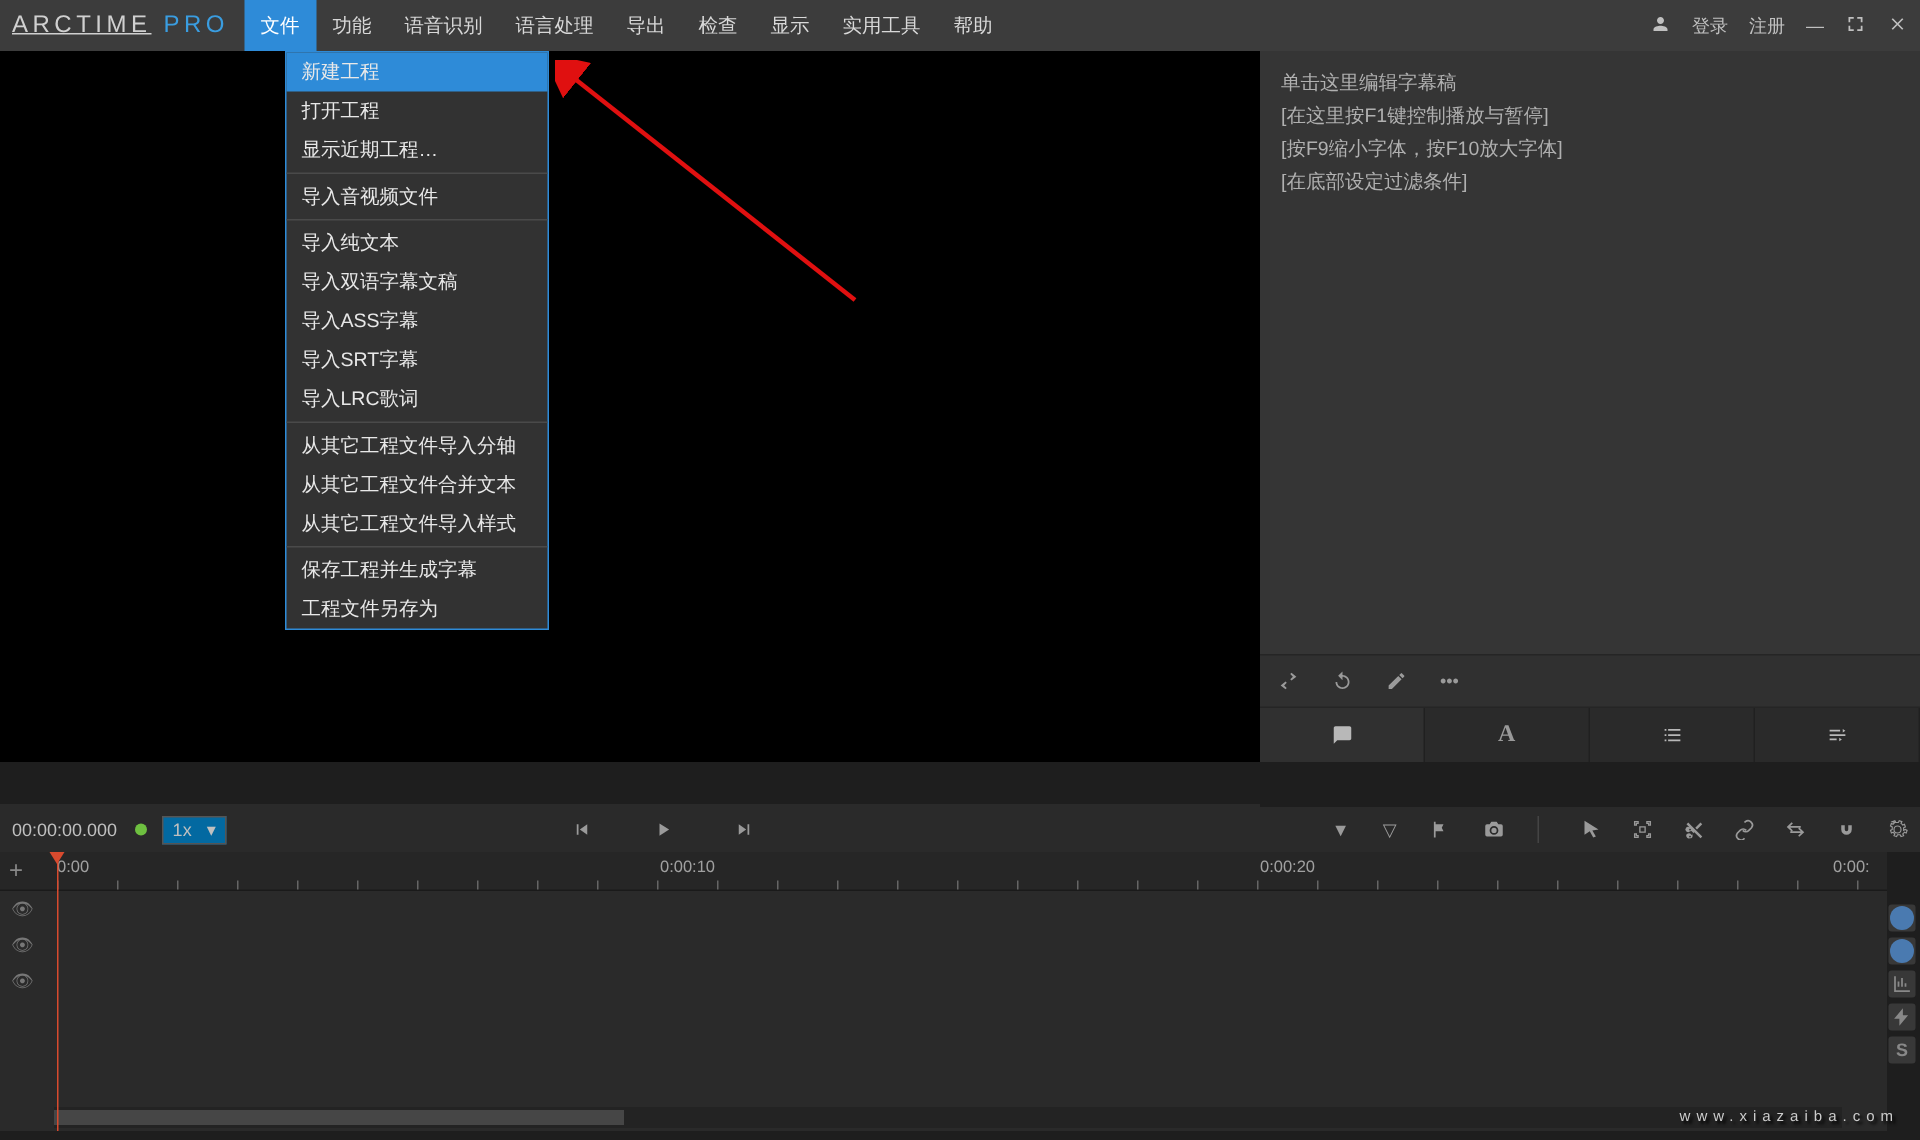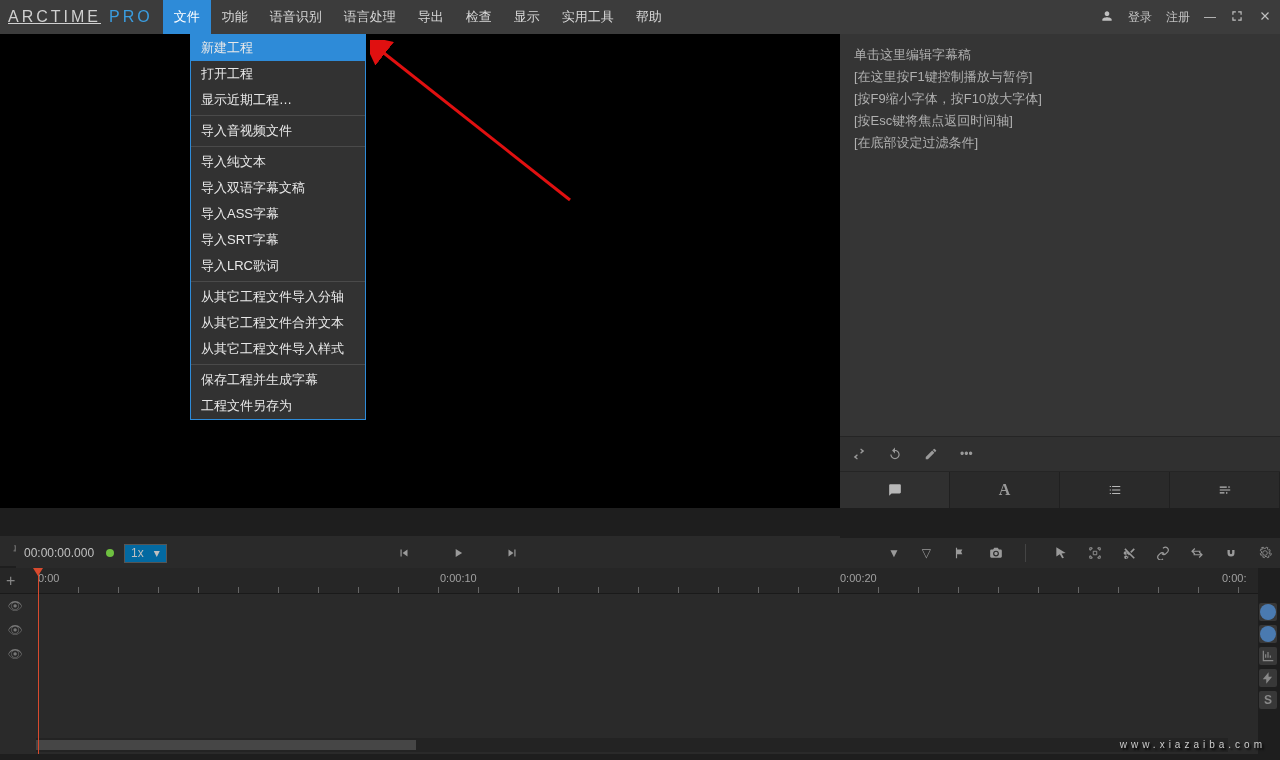--- a/index.html
+++ b/index.html
@@ -133,21 +133,20 @@
   <line x1="200" y1="160" x2="10" y2="10" stroke="#e01010" stroke-width="3" marker-end="url(#ah)"></line>
 </svg>
 
 <div class="main-area">
   <div class="video-area"></div>
   <div class="side-panel">
     <div class="subtitle-edit">
       <div>单击这里编辑字幕稿</div>
       <div>[在这里按F1键控制播放与暂停]</div>
       <div>[按F9缩小字体，按F10放大字体]</div>
-      <div>[按Esc键将焦点返回时间轴]</div>
       <div>[在底部设定过滤条件]</div>
     </div>
     <div class="side-toolbar">
       <span class="icon-btn">
           <svg class="ico" viewBox="0 0 24 24">
             <path d="M7 7h10l-3-3 1.4-1.4L21 7l-5.6 4.4L14 10l3-3H7V7zm10 10H7l3 3-1.4 1.4L3 17l5.6-4.4L10 14l-3 3h10v0z"></path>
           </svg>
         </span>
       <span class="icon-btn">
           <svg class="ico" viewBox="0 0 24 24">
@@ -191,21 +190,21 @@
       </svg>
     </span>
   <span class="info-text">欢迎使用Arctime</span>
   <span class="icon-btn eye-right">
       <svg class="ico" viewBox="0 0 24 24">
         <path d="M12 4C7 4 2.7 7.1 1 12c1.7 4.9 6 8 11 8s9.3-3.1 11-8c-1.7-4.9-6-8-11-8zm0 13a5 5 0 110-10 5 5 0 010 10zm0-8a3 3 0 100 6 3 3 0 000-6z" fill="#666"></path>
       </svg>
     </span>
 </div>
 
-<div class="playback-bar" style="position:absolute; top:538px; left:16px; right:0;">
+<div class="playback-bar" style="position:absolute; top:538px; left:0; right:0;">
   <span class="timecode">00:00:00.000</span>
   <span class="green-dot"></span>
   <span class="speed-select">
       <span>1x</span>
       <span>▾</span>
     </span>
   <div class="playback-center">
     <span class="icon-btn">
         <svg class="ico" viewBox="0 0 24 24">
           <path d="M6 6h2v12H6V6zm3.5 6l8.5 6V6l-8.5 6z"></path>

